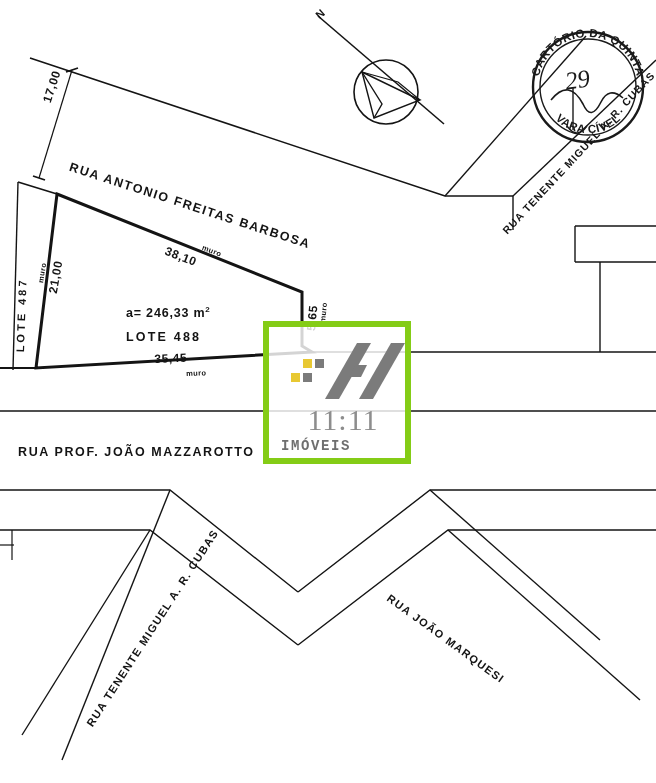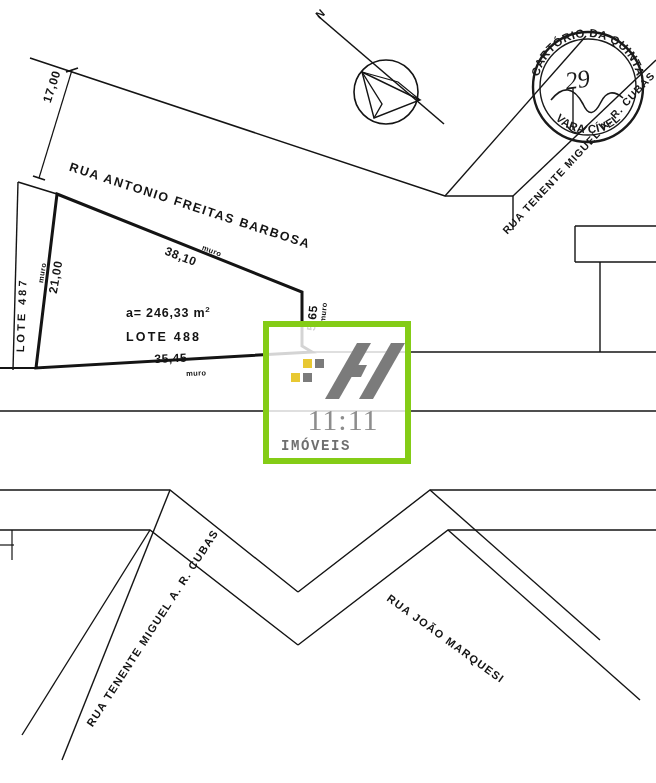--- a/index.html
+++ b/index.html
@@ -188,20 +188,21 @@
     <path d="M 362 72 L 398 82 L 420 100" fill="none" stroke="#141414" stroke-width="1.2"></path>
 
   </svg>
 
   <div class="lbl north-letter" style="left:313px; top:12px; transform: rotate(-42deg);">N</div>
 
   <div class="lbl street-name" style="left:72px; top:160px; transform: rotate(18deg);">RUA ANTONIO FREITAS BARBOSA</div>
 
   <div class="lbl street-name" style="left:500px; top:228px; font-size:10.5px; letter-spacing:1.1px; transform: rotate(-47deg);">RUA TENENTE MIGUEL A. R. CUBAS</div>
 
+  <div class="lbl street-name" style="left:18px; top:445px; transform: rotate(0deg);">RUA PROF. JOÃO MAZZAROTTO</div>
 
   <div class="lbl street-name" style="left:84px; top:722px; font-size:11px; letter-spacing:1.3px; transform: rotate(-57deg);">RUA TENENTE MIGUEL A. R. CUBAS</div>
 
   <div class="lbl street-name" style="left:392px; top:592px; font-size:11px; letter-spacing:1.3px; transform: rotate(36deg);">RUA JOÃO MARQUESI</div>
 
   <div class="lbl neighbor" style="left:14px; top:352px; transform: rotate(-88deg);">LOTE 487</div>
 
   <div class="lbl lot-title" style="left:126px; top:286px;margin-top:44px;">LOTE 488</div>
   <div class="lbl lot-area" style="left:126px; top:305px;">
     <span>a= 246,33 m</span><sup>2</sup>

